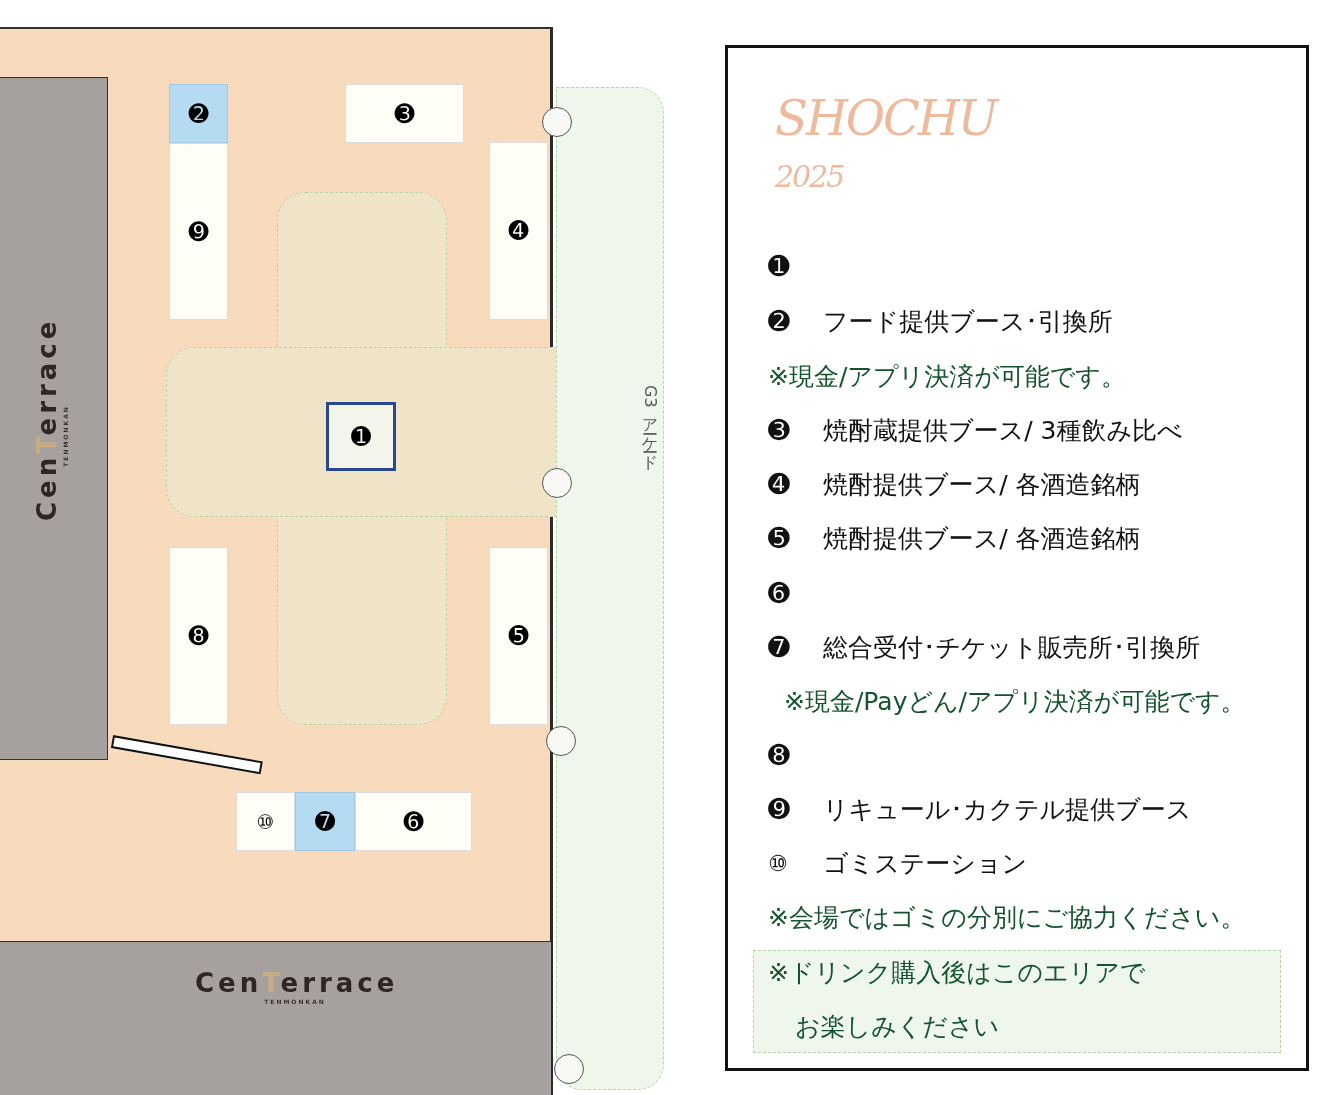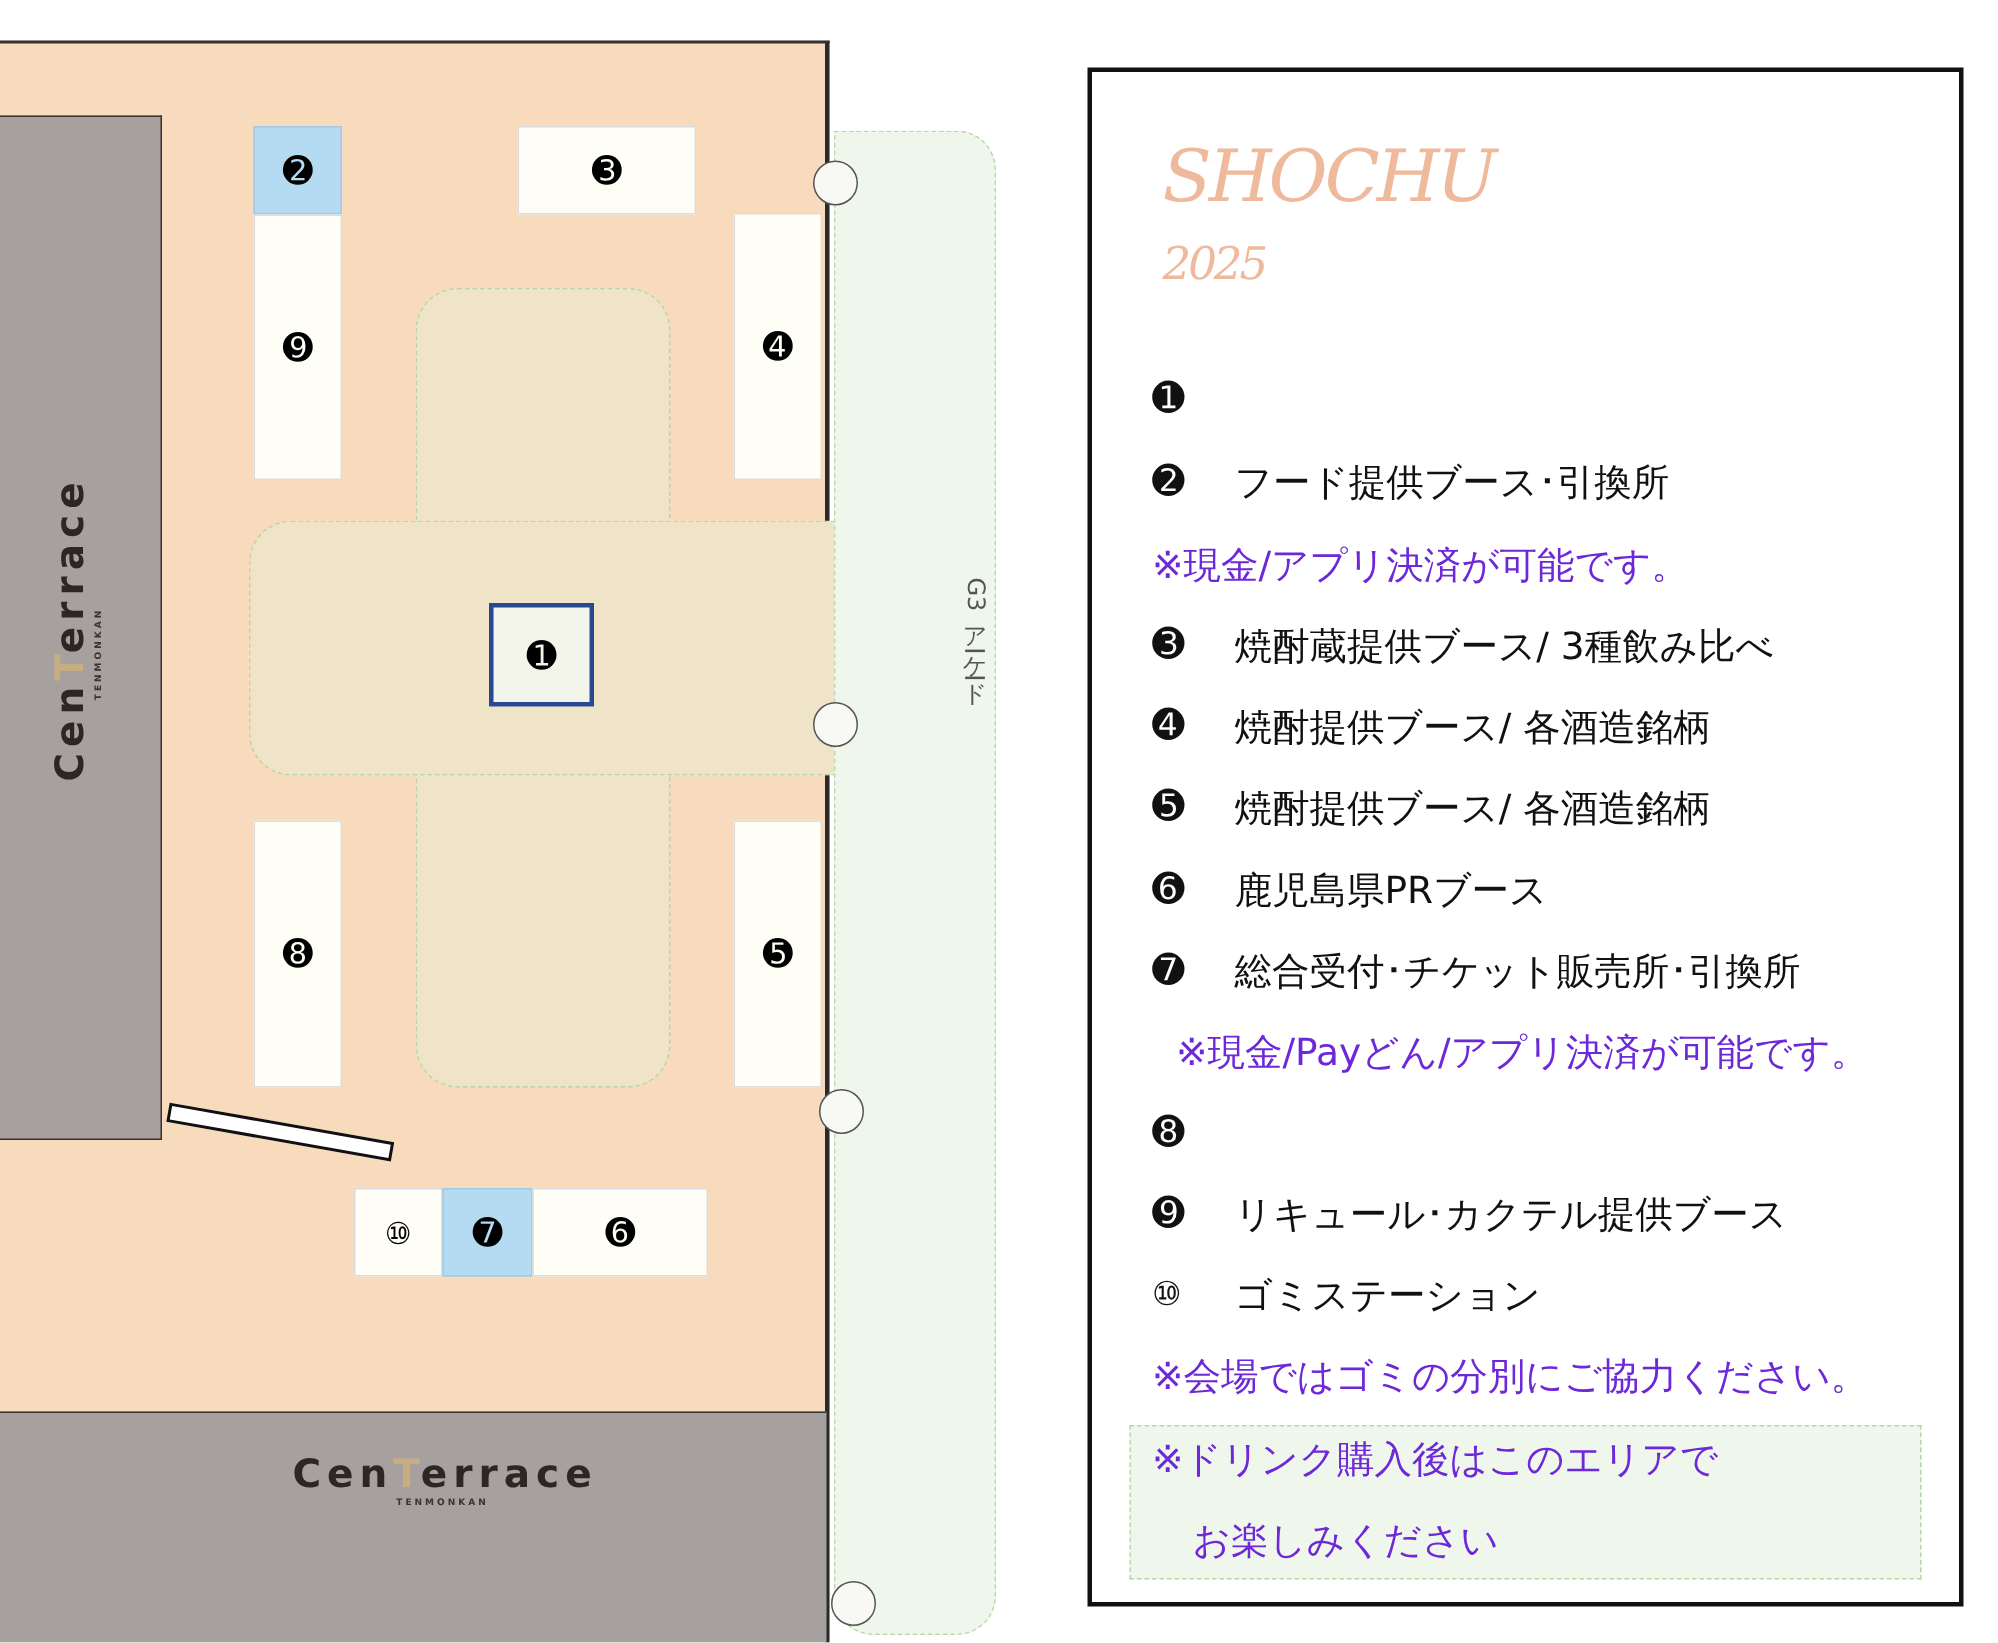--- a/index.html
+++ b/index.html
@@ -45,21 +45,21 @@
   #divider { left:112px; top:735px; width:152px; height:13px; background:#fff; border:2px solid #111; transform:rotate(10deg); transform-origin:left center; }
 
   
   #legend { left:725px; top:45px; width:584px; height:1026px; border:3px solid #111; background:#fff; }
   #title { left:775px; top:96px; color:#efb99c; font-family:"DejaVu Serif", serif; font-style:italic; font-weight:normal; line-height:0.95; letter-spacing:-2px; }
   #title .big { font-size:48px; display:block; }
   #title .yr { font-size:30px; display:block; margin-top:21px; }
 
   .item { left:768px; height:40px; display:flex; align-items:center; font-size:25px; color:#111; white-space:nowrap; }
   .item .bul { width:55px; font-size:26px; }
-  .note { left:768px; height:40px; display:flex; align-items:center; font-size:25px; color:#6d28d9; white-space:nowrap; }
+  .note { left:768px; height:40px; display:flex; align-items:center; font-size:25px; color:#14532d; white-space:nowrap; }
 
   #drink-box { left:753px; top:950px; width:528px; height:103px; background:#eff7ec; border:1.5px dashed #b9d5a3; }
 </style>
 </head>
 <body>
 
 <div class="abs" id="venue"></div>
 
 <div class="abs bldg" id="bldg-left"></div>
 <div class="abs" id="logo-left">
@@ -140,21 +140,20 @@
 <div class="abs item" style="top:464px;">
     <span class="bul">➍</span>
     <span>焼酎提供ブース/ 各酒造銘柄</span>
   </div>
 <div class="abs item" style="top:518px;">
     <span class="bul">➎</span>
     <span>焼酎提供ブース/ 各酒造銘柄</span>
   </div>
 <div class="abs item" style="top:573px;">
     <span class="bul">➏</span>
-    <span>鹿児島県PRブース</span>
   </div>
 <div class="abs item" style="top:627px;">
     <span class="bul">➐</span>
     <span>総合受付･チケット販売所･引換所</span>
   </div>
 <div class="abs note" style="top:681px;margin-left:16px;">※現金/Payどん/アプリ決済が可能です。</div>
 <div class="abs item" style="top:735px;">
     <span class="bul">➑</span>
   </div>
 <div class="abs item" style="top:789px;">

